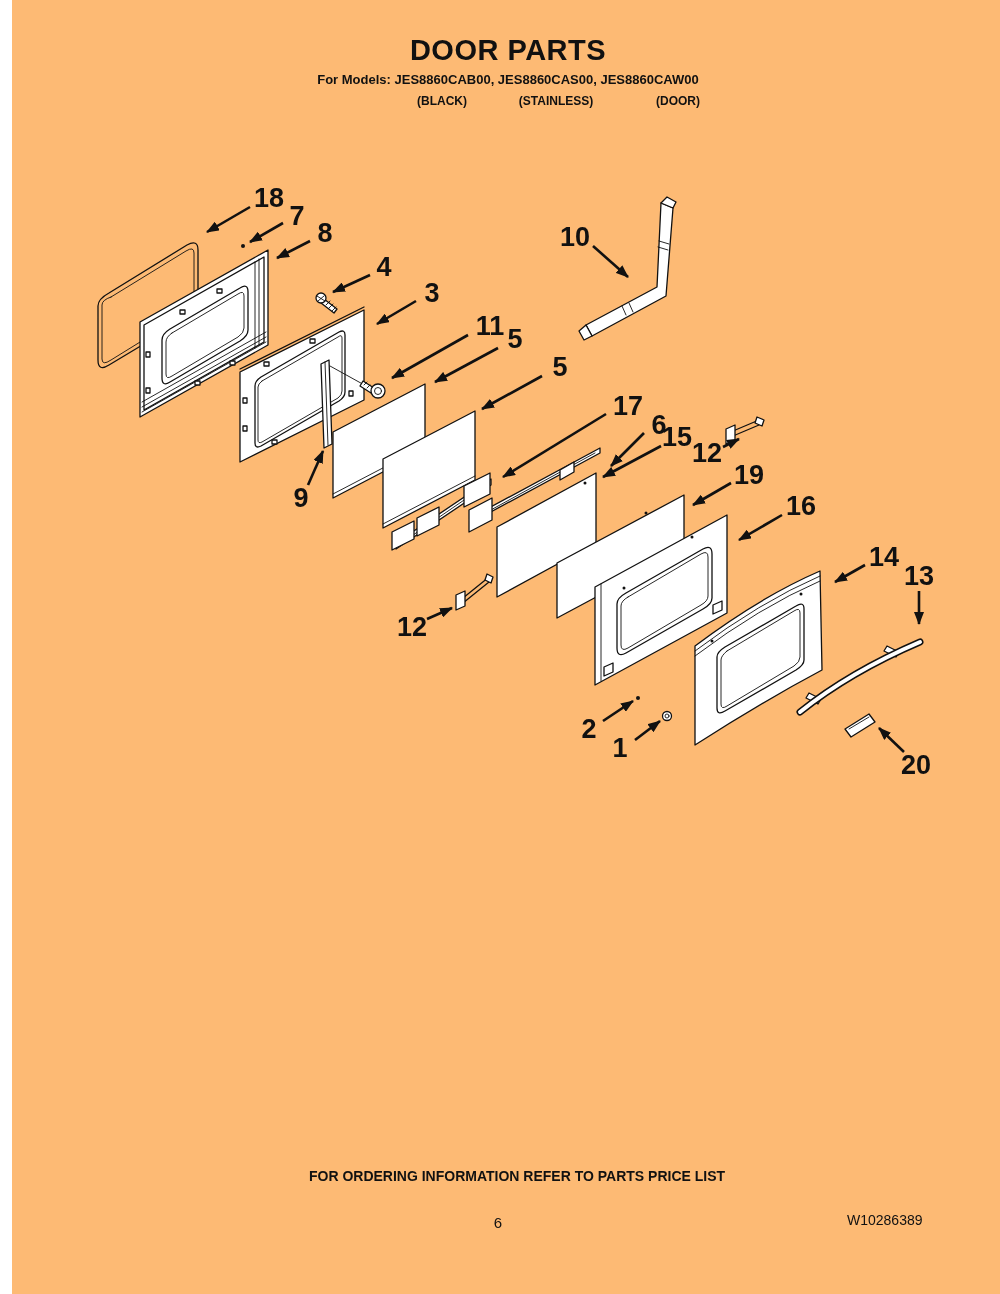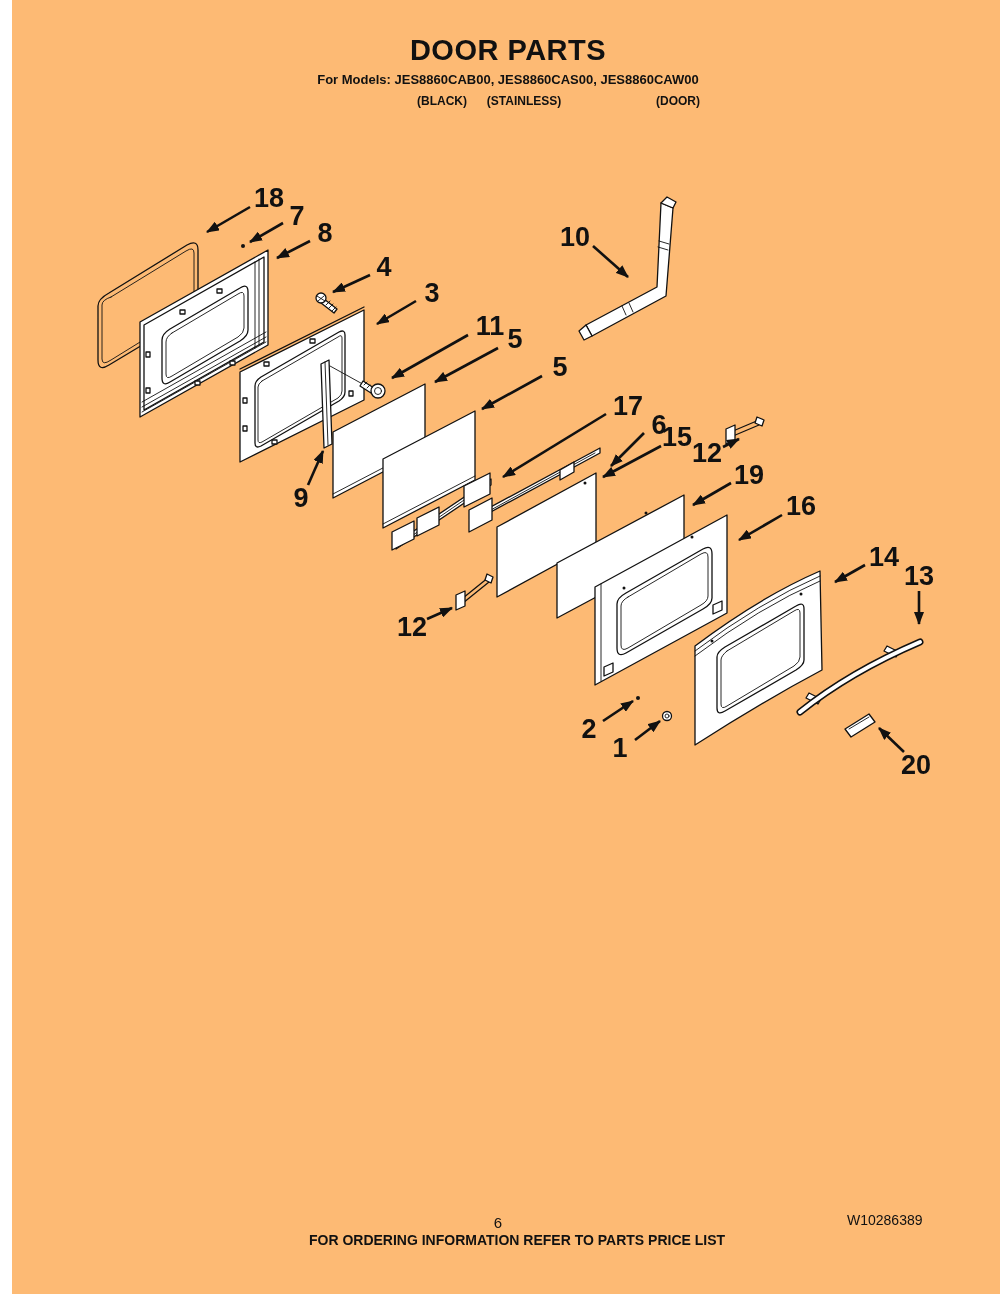--- a/index.html
+++ b/index.html
@@ -4,22 +4,22 @@
 <style>
   html,body{margin:0;padding:0;background:#fff;}
   .page{position:relative;width:992px;height:1294px;background:#fdba74;overflow:hidden;
         font-family:"Liberation Sans",sans-serif;color:#111;margin-left:12px;}
   .hdr-title{position:absolute;top:34px;left:0;right:0;text-align:center;
              font-size:29px;font-weight:bold;letter-spacing:.5px;}
   .hdr-models{position:absolute;top:72px;left:0;right:0;text-align:center;
               font-size:13px;font-weight:bold;}
   .finline{position:absolute;top:94px;left:0;right:0;height:20px;font-size:12px;font-weight:bold;}
   .fin{position:absolute;transform:translateX(-50%);white-space:nowrap;}
-  .f0{left:430px;} .f1{left:512px;} .f2{left:666px;}
-  .ftr-note{position:absolute;top:1232px;left:505px;transform:translateX(-50%);
+  .f0{left:430px;} .f1{left:544px;} .f2{left:666px;}
+  .ftr-note{position:absolute;top:1168px;left:505px;transform:translateX(-50%);
             font-size:14px;font-weight:bold;white-space:nowrap;}
   .ftr-page{position:absolute;top:1214px;left:486px;transform:translateX(-50%);font-size:15px;}
   .ftr-doc{position:absolute;top:1212px;left:835px;font-size:14px;}
   svg.diagram{position:absolute;left:0;top:0;}
   .ln{fill:none;stroke:#111;stroke-width:1.3;stroke-linejoin:round;stroke-linecap:round;}
   .wl{fill:#fff;stroke:#111;stroke-width:1.3;stroke-linejoin:round;}
   .thin{stroke-width:.9;}
   .dot{fill:#111;stroke:none;}
   .callout-num{font-family:"Liberation Sans",sans-serif;font-size:27px;font-weight:bold;fill:#111;
                text-anchor:middle;}

